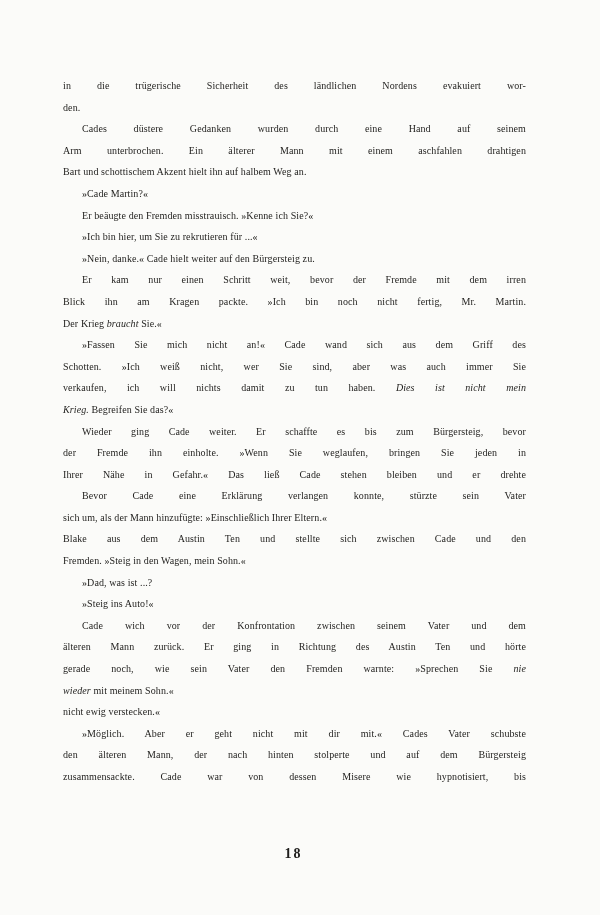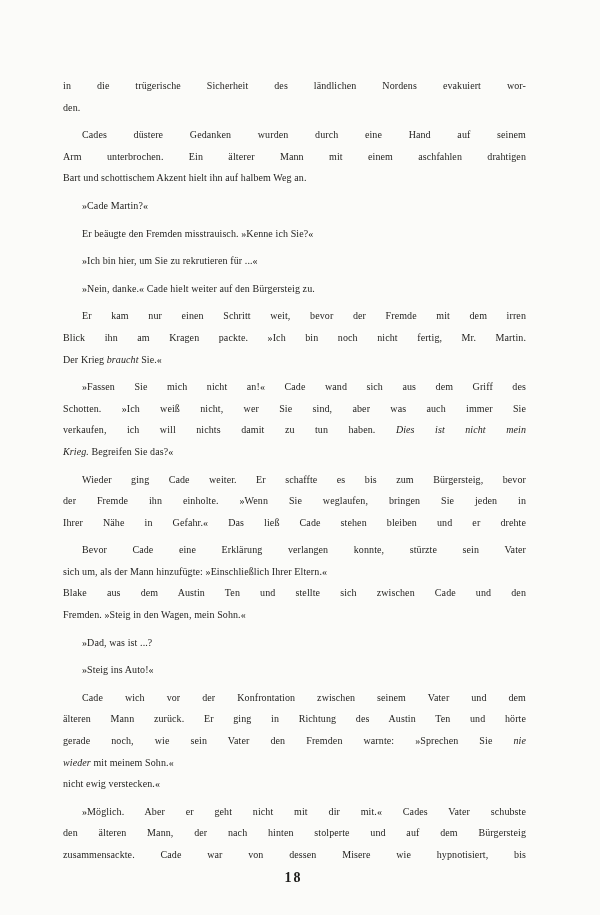--- a/index.html
+++ b/index.html
@@ -32,35 +32,33 @@
     text-align: left;
     white-space: normal;
   }
   .line.just {
     text-align: justify;
     text-align-last: justify;
     -moz-text-align-last: justify;
   }
   .line.ind {
     text-indent: 19px;
-    margin-top: 6px;
   }
   .it {
     font-style: italic;
   }
   .page-number {
     position: absolute;
     left: 62px;
     width: 463px;
     top: 846px;
     text-align: center;
     font-size: 14px;
     font-weight: bold;
     letter-spacing: 2px;
-    margin-top: 24px;
   }
 </style>
 </head>
 <body style="--text-color: #1f1e1c; --page-bg: #fbfbf9;">
 
 <div class="page">
   <div class="text-block" id="text-block">
       <div class="line just"><span>in die trügerische Sicherheit des ländlichen Nordens evakuiert wor-</span></div>
       <div class="line"><span>den.</span></div>
       <div class="line just ind"><span>Cades düstere Gedanken wurden durch eine Hand auf seinem</span></div>

